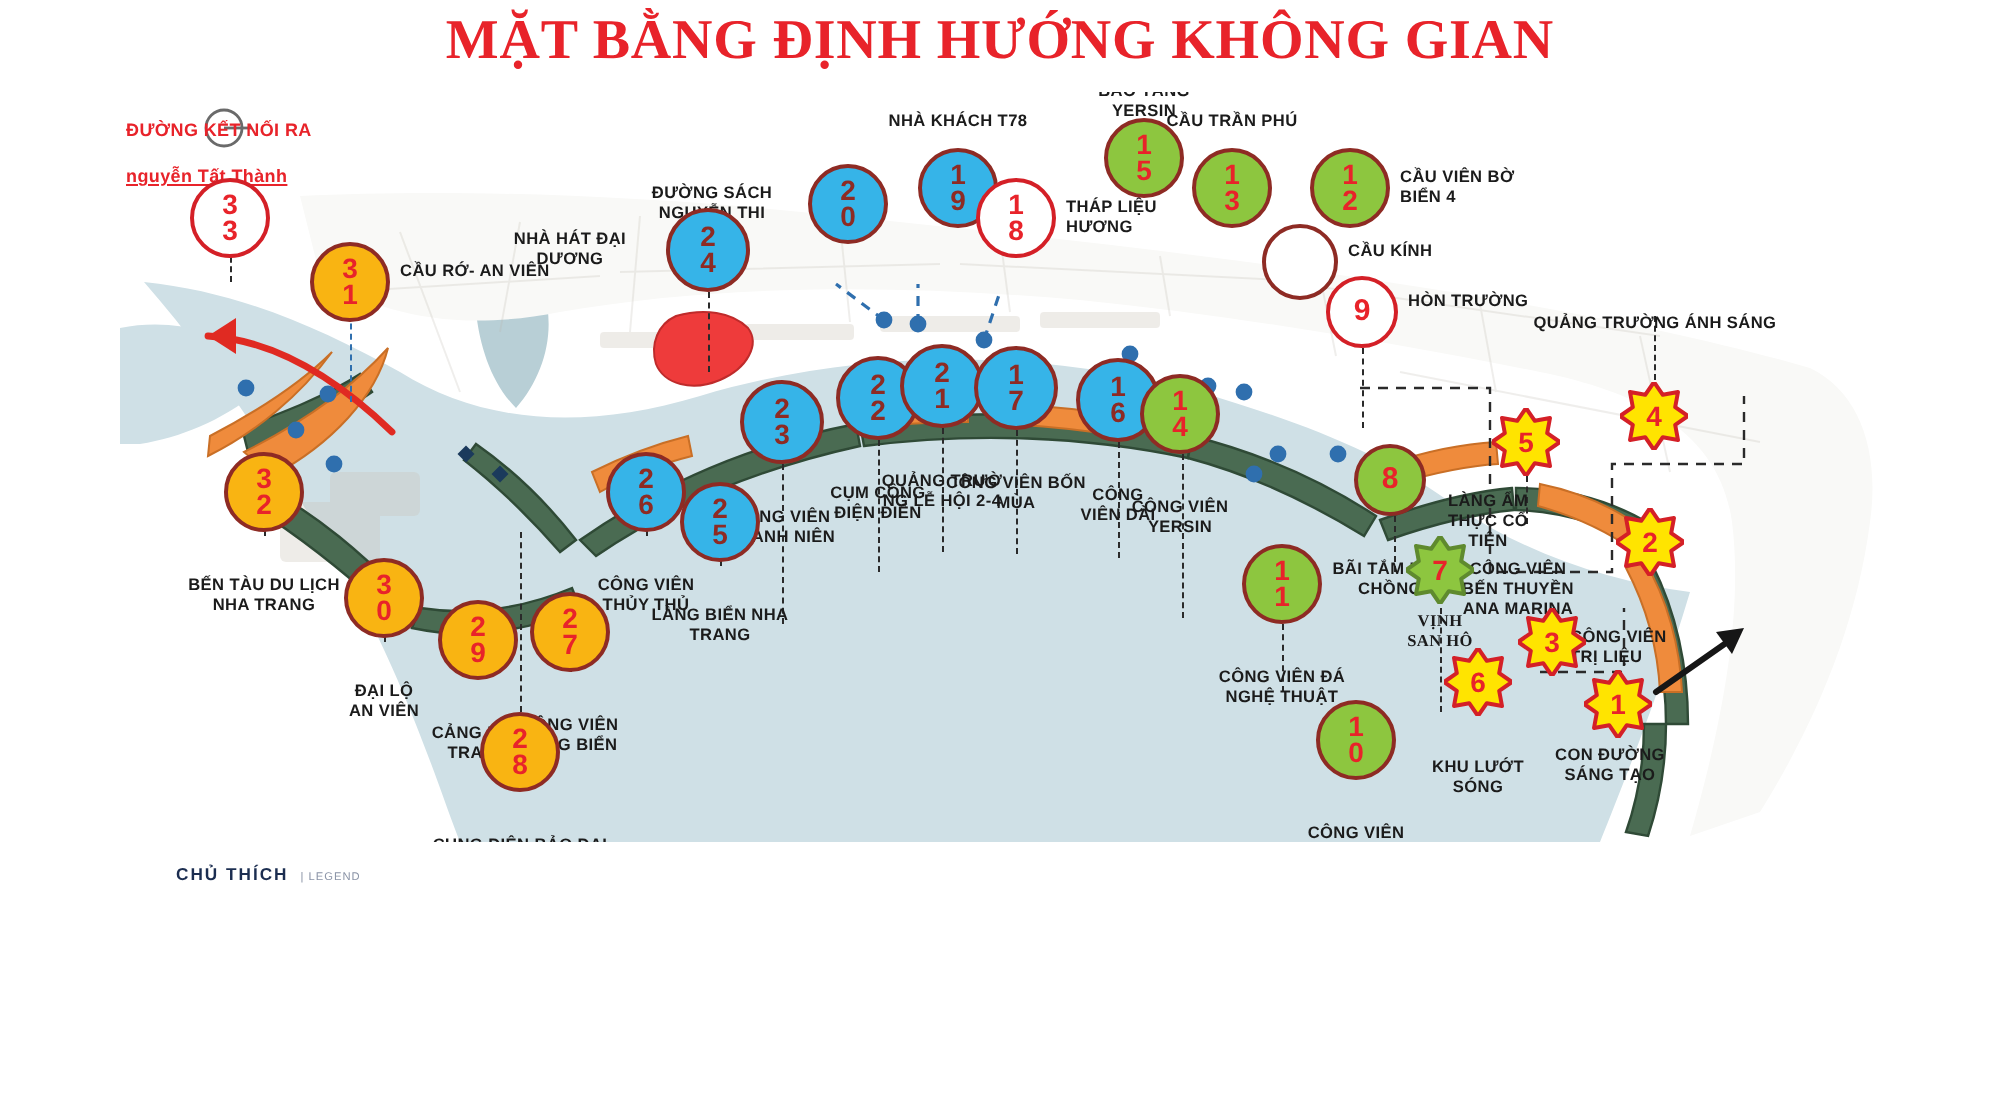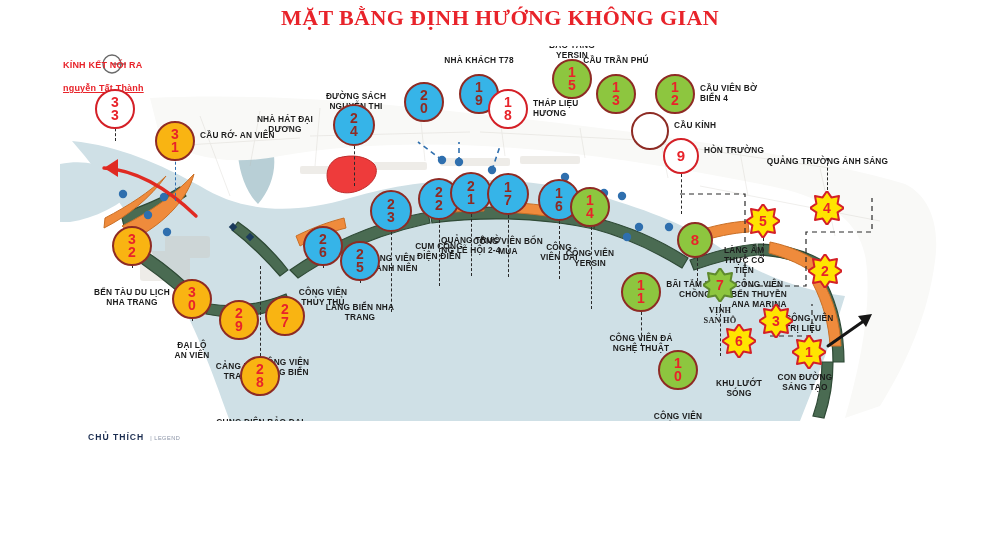--- a/index.html
+++ b/index.html
@@ -2,21 +2,21 @@
 <html><head>
 <meta charset="utf-8">
 <style>
   html,body{margin:0;padding:0;background:#fff;}
   body{width:1000px;height:559px;overflow:hidden;
        font-family:"Liberation Sans","DejaVu Sans",sans-serif;}
   #root{position:relative;width:1000px;height:559px;background:#ffffff;}
 
   
   .title{position:absolute;left:0;top:5px;width:1000px;text-align:center;
-         color:#e8232a;font-weight:bold;font-size:22px;letter-spacing:.4px;
+         color:#e8232a;font-weight:bold;font-size:28px;letter-spacing:.4px;
          font-family:"Liberation Serif","DejaVu Serif",serif;}
   .subtitle{position:absolute;left:0;top:31px;width:1000px;text-align:center;
             color:#e8232a;font-weight:bold;font-size:12.5px;letter-spacing:0px;}
   .subtitle .u{text-decoration:underline;}
 
   
   #map{position:absolute;left:0;top:46px;width:1000px;height:375px;overflow:hidden;}
   #map svg{position:absolute;left:0;top:0;}
 
   
@@ -417,21 +417,21 @@
           <svg width="34" height="34" viewBox="0 0 34 34">
             <polygon points="17.0,0.0 21.4,6.4 29.0,5.0 27.6,12.6 34.0,17.0 27.6,21.4 29.0,29.0 21.4,27.6 17.0,34.0 12.6,27.6 5.0,29.0 6.4,21.4 0.0,17.0 6.4,12.6 5.0,5.0 12.6,6.4" fill="#ffe400" stroke="#d42027" stroke-width="2" stroke-linejoin="round"></polygon>
           </svg>
           <span>1</span>
         </div>
         <div class="lbl" style="left: 760px; top: 327px; width: 90px;">CON ĐƯỜNG
 SÁNG TẠO</div>
       </div>
 
     <div class="lbl red left" style="left:63px;top:2px;width:150px;line-height:1.3;">
-      <span>KÍNH KẾT NỐI RA</span><br>
+      <span>ĐƯỜNG KẾT NỐI RA</span><br>
       <span class="u">nguyễn Tất Thành</span>
     </div>
   </div>
 
   <div id="legend">
     <div class="lg-title">
       <span>CHỦ THÍCH</span><span class="sm">| LEGEND</span>
     </div>
 
   </div>

